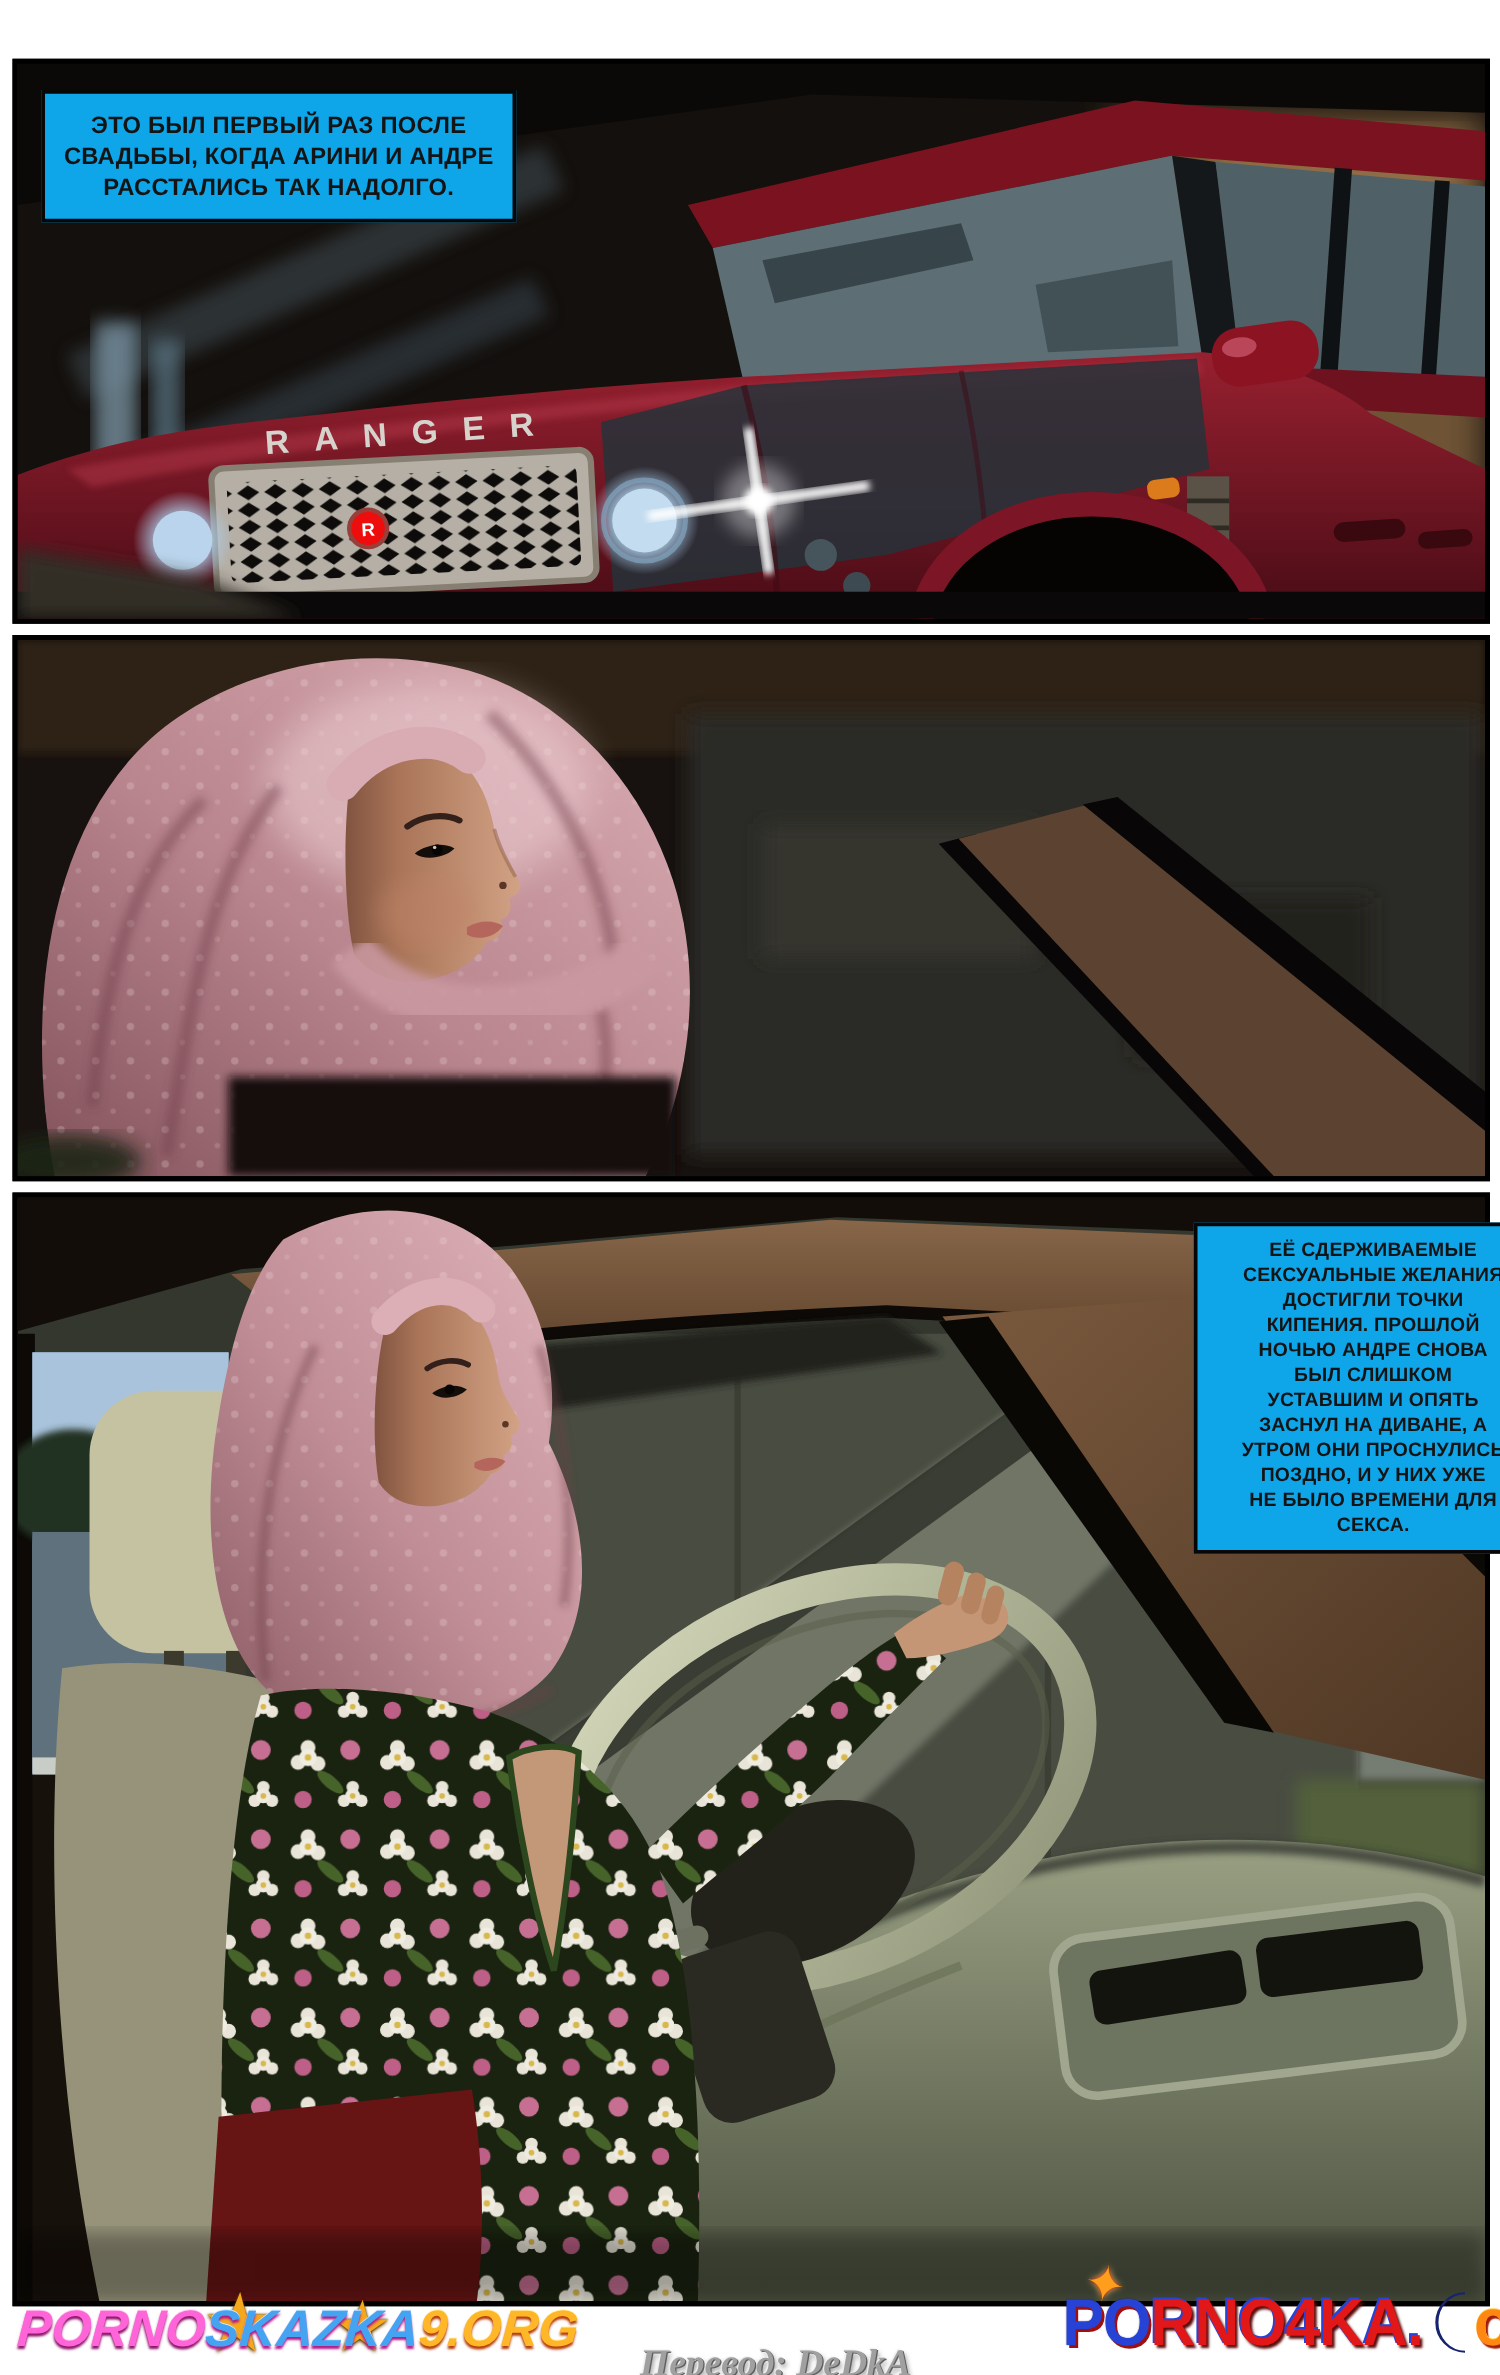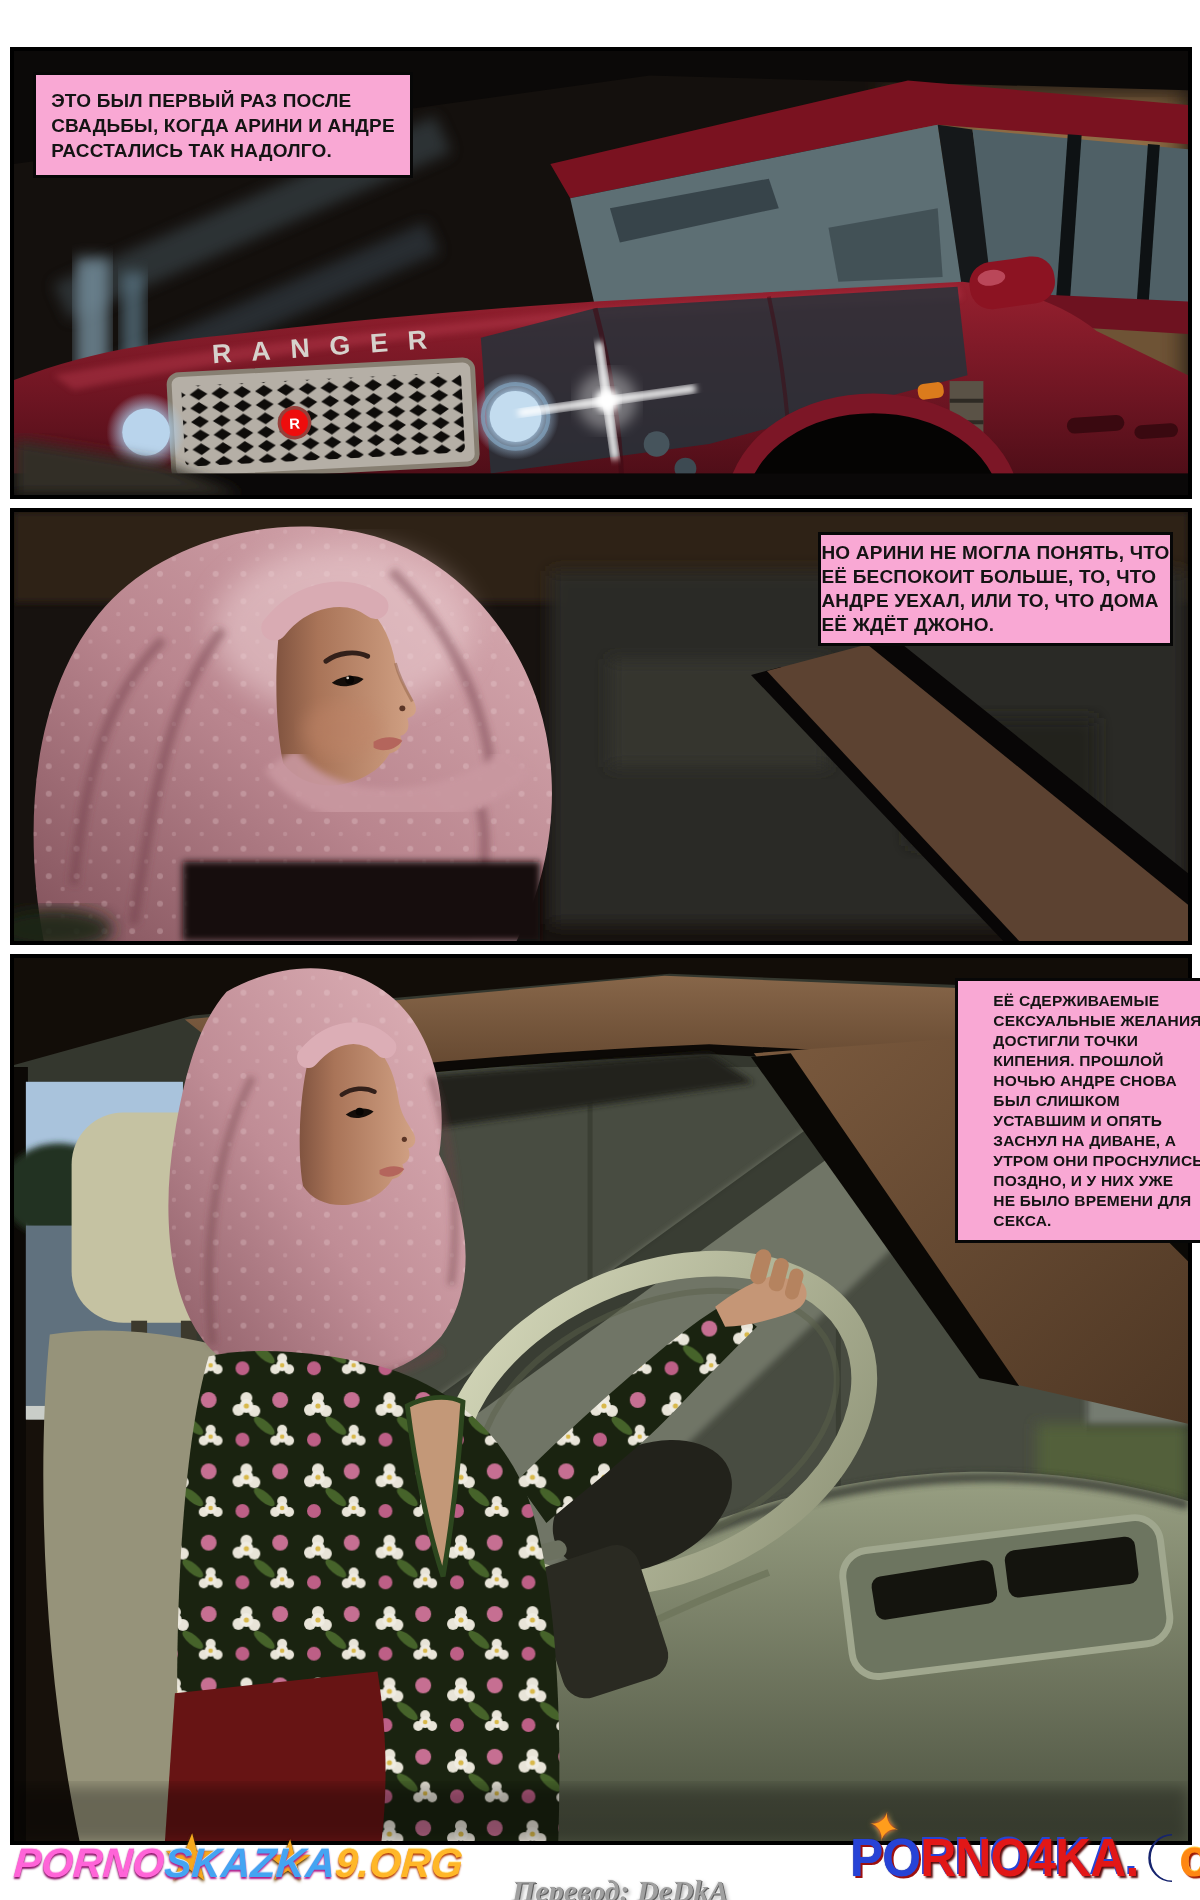--- a/index.html
+++ b/index.html
@@ -4,22 +4,22 @@
 <style>
   html,body{margin:0;padding:0;background:#e8e8e8;}
   #page{position:relative;width:1200px;height:1900px;background:#ffffff;overflow:hidden;margin:0 auto;
         font-family:"Liberation Sans",sans-serif;}
   .panel{position:absolute;left:10px;width:1182px;border:4px solid #000;box-sizing:border-box;
          background:#111;overflow:hidden;}
   #p1{top:47px;height:452px;}
   #p2{top:508px;height:437px;}
   #p3{top:954px;height:891px;}
   .scene{position:absolute;left:0;top:0;width:100%;height:100%;display:block;}
-  .caption{position:absolute;background:#f9a8d4;border:3px solid #070707;display:flex;align-items:center;
-           justify-content:center;white-space:pre-line;font-weight:700;color:#141414;
+  .caption{position:absolute;background:#0ea5e9;border:3px solid #070707;display:flex;align-items:center;
+           justify-content:center;text-align:center;white-space:pre-line;font-weight:700;color:#141414;
            z-index:6;letter-spacing:.2px;}
   #cap1{left:33px;top:72px;width:374px;height:100px;font-size:19px;line-height:25px;}
   #cap2{left:818px;top:532px;width:349px;height:108px;font-size:19px;line-height:24px;}
   #cap3{left:955px;top:978px;width:277px;height:255px;font-size:15.5px;line-height:20px;padding:2px;}
   
   .wm{position:absolute;z-index:10;white-space:nowrap;}
   .wm-left{left:14px;top:1840px;font-style:italic;font-weight:900;font-size:41px;transform:skewX(-4deg);}
   .wm-left .txt{position:relative;z-index:2;}
   .wml-p1{color:#ff64d8;text-shadow:0 2px 2px #8c1268,0 -1px 0 #ffd2f2;}
   .wml-p2{color:#44a4f2;text-shadow:0 2px 2px #b01a8a,0 -1px 0 #cfe9ff;}
@@ -340,24 +340,20 @@
         </g>
         <path d="M162,742 L366,720 C376,782 376,842 370,891 L152,891 Z" fill="#671414"></path>
       </g>
       <rect x="0" y="836" width="1182" height="55" fill="#000000" opacity="0.3" filter="url(#d7)"></rect>
     </svg>
   </div>
 
   <div class="caption" id="cap1">ЭТО БЫЛ ПЕРВЫЙ РАЗ ПОСЛЕ
 СВАДЬБЫ, КОГДА АРИНИ И АНДРЕ
 РАССТАЛИСЬ ТАК НАДОЛГО.</div>
-  <div class="caption" id="cap2">НО АРИНИ НЕ МОГЛА ПОНЯТЬ, ЧТО
-ЕЁ БЕСПОКОИТ БОЛЬШЕ, ТО, ЧТО
-АНДРЕ УЕХАЛ, ИЛИ ТО, ЧТО ДОМА
-ЕЁ ЖДЁТ ДЖОНО.</div>
   <div class="caption" id="cap3">ЕЁ СДЕРЖИВАЕМЫЕ
 СЕКСУАЛЬНЫЕ ЖЕЛАНИЯ
 ДОСТИГЛИ ТОЧКИ
 КИПЕНИЯ. ПРОШЛОЙ
 НОЧЬЮ АНДРЕ СНОВА
 БЫЛ СЛИШКОМ
 УСТАВШИМ И ОПЯТЬ
 ЗАСНУЛ НА ДИВАНЕ, А
 УТРОМ ОНИ ПРОСНУЛИСЬ
 ПОЗДНО, И У НИХ УЖЕ

